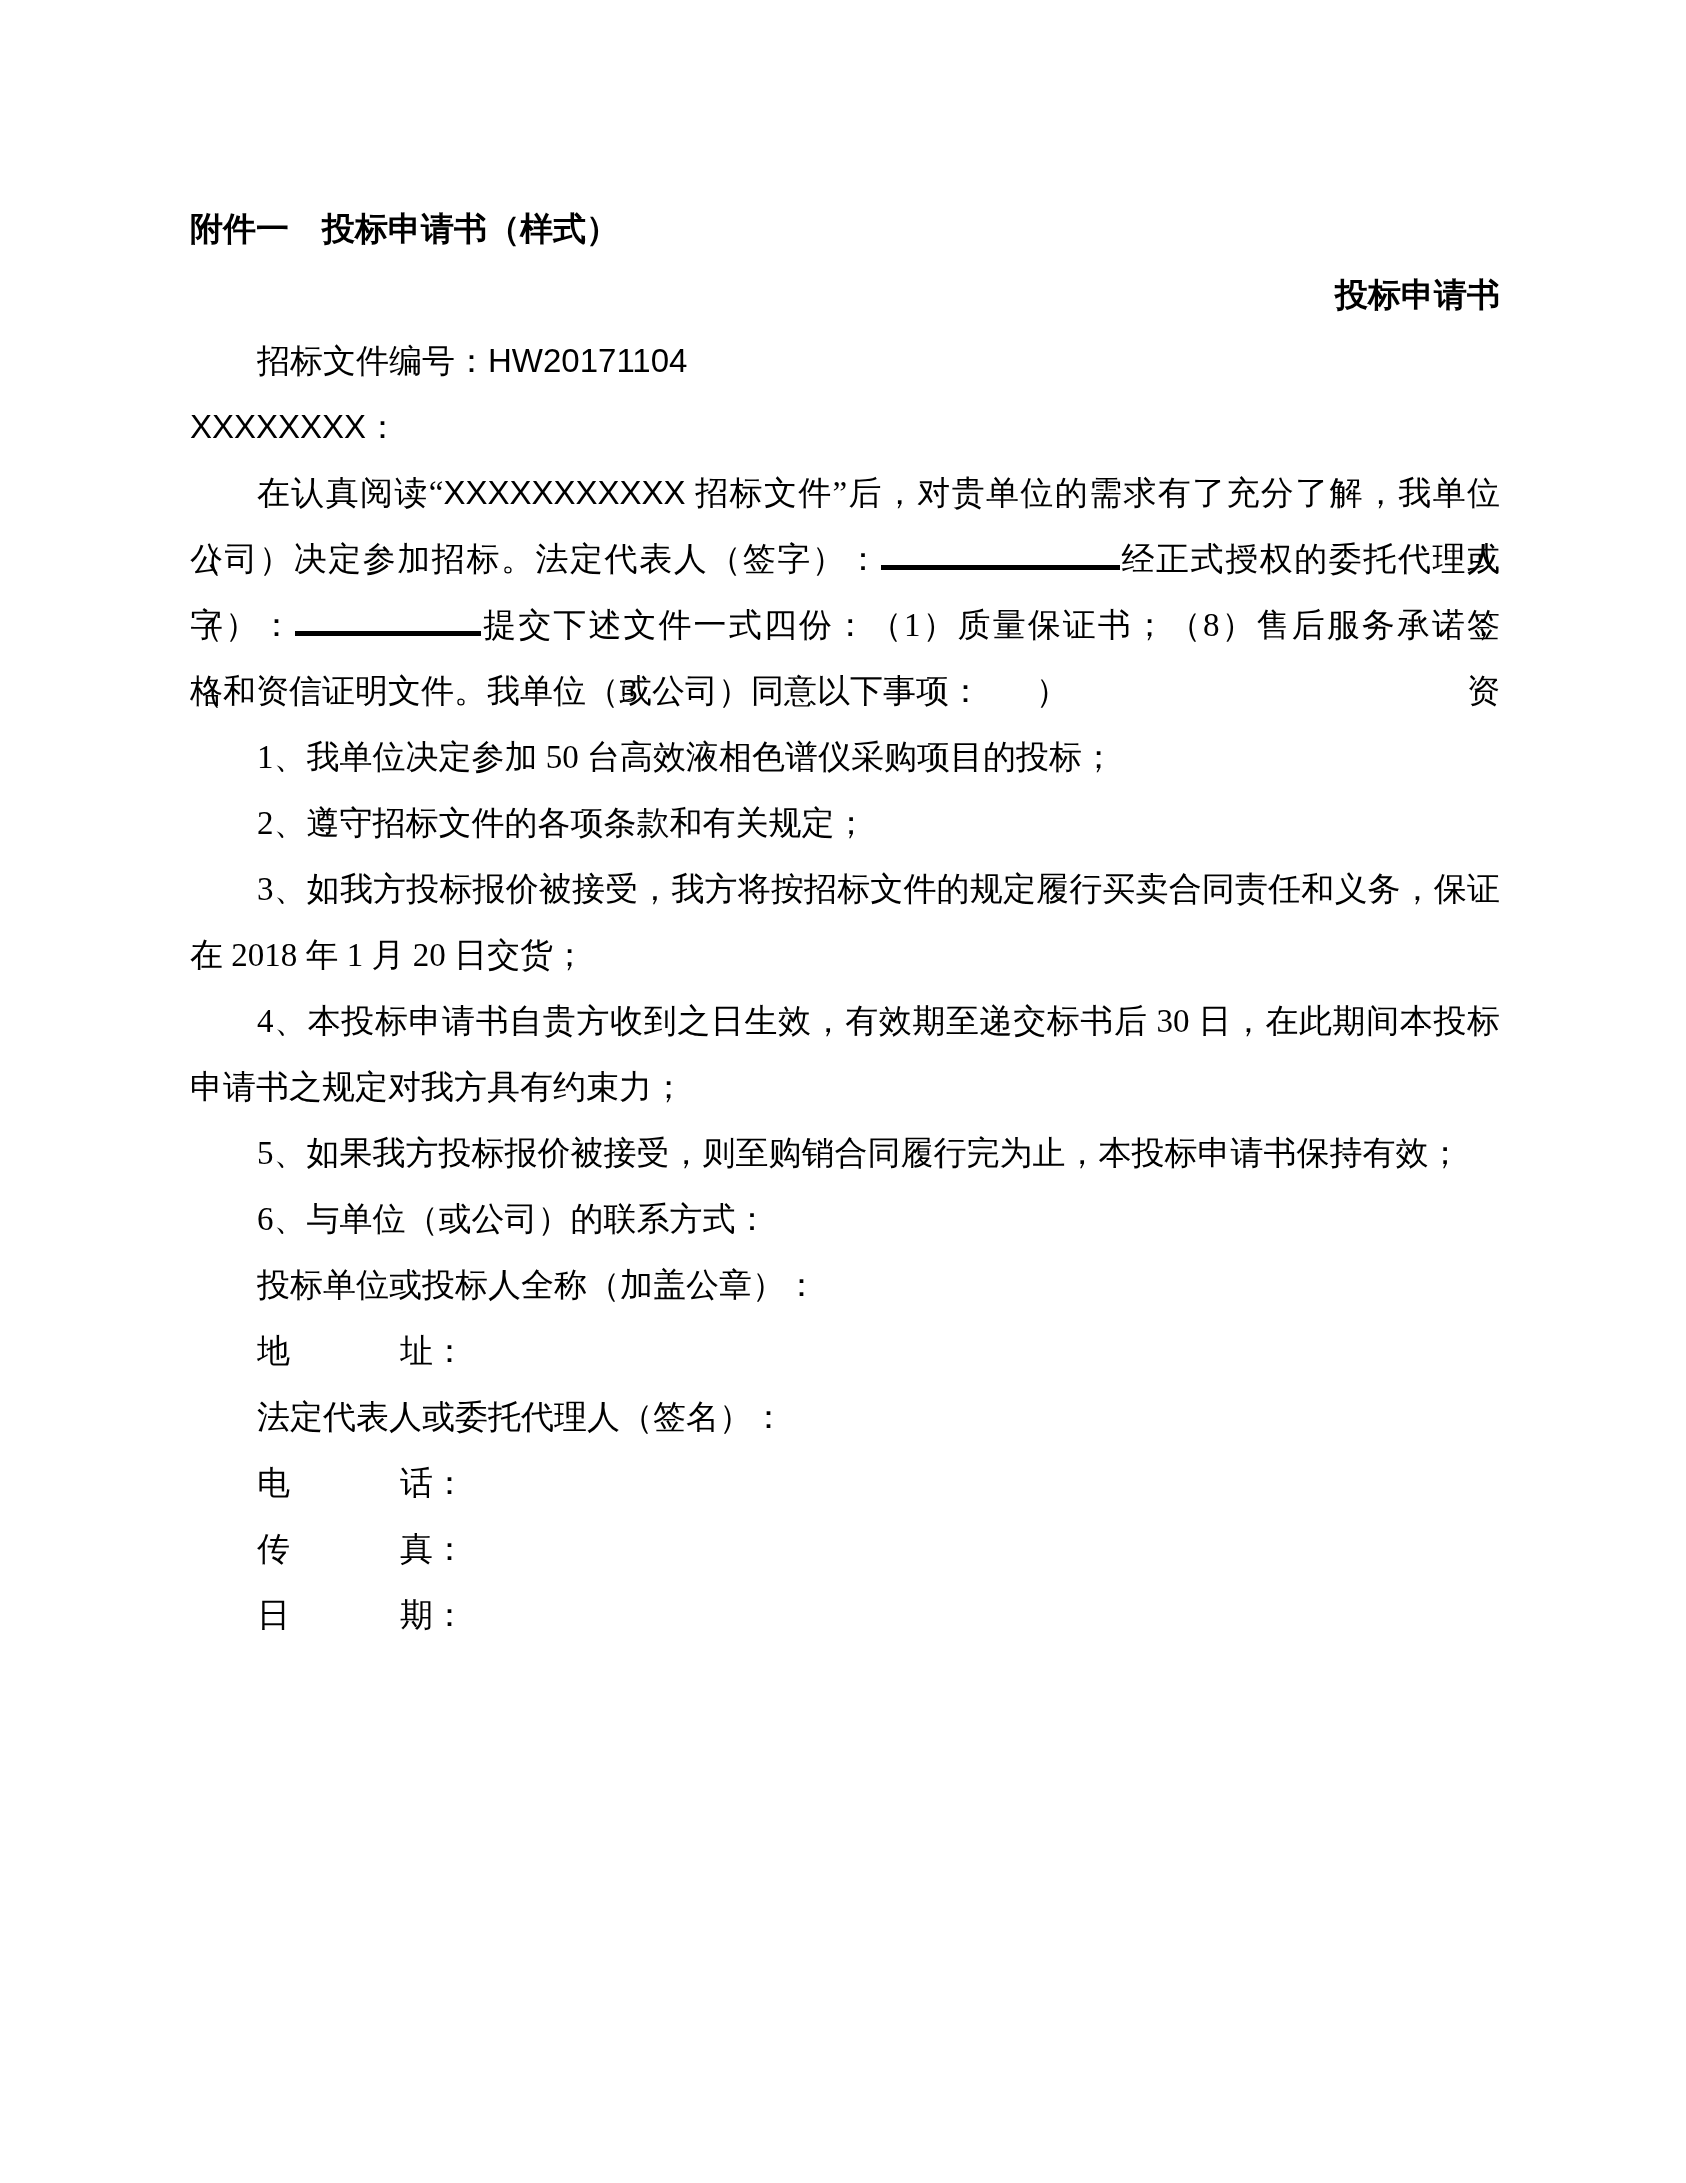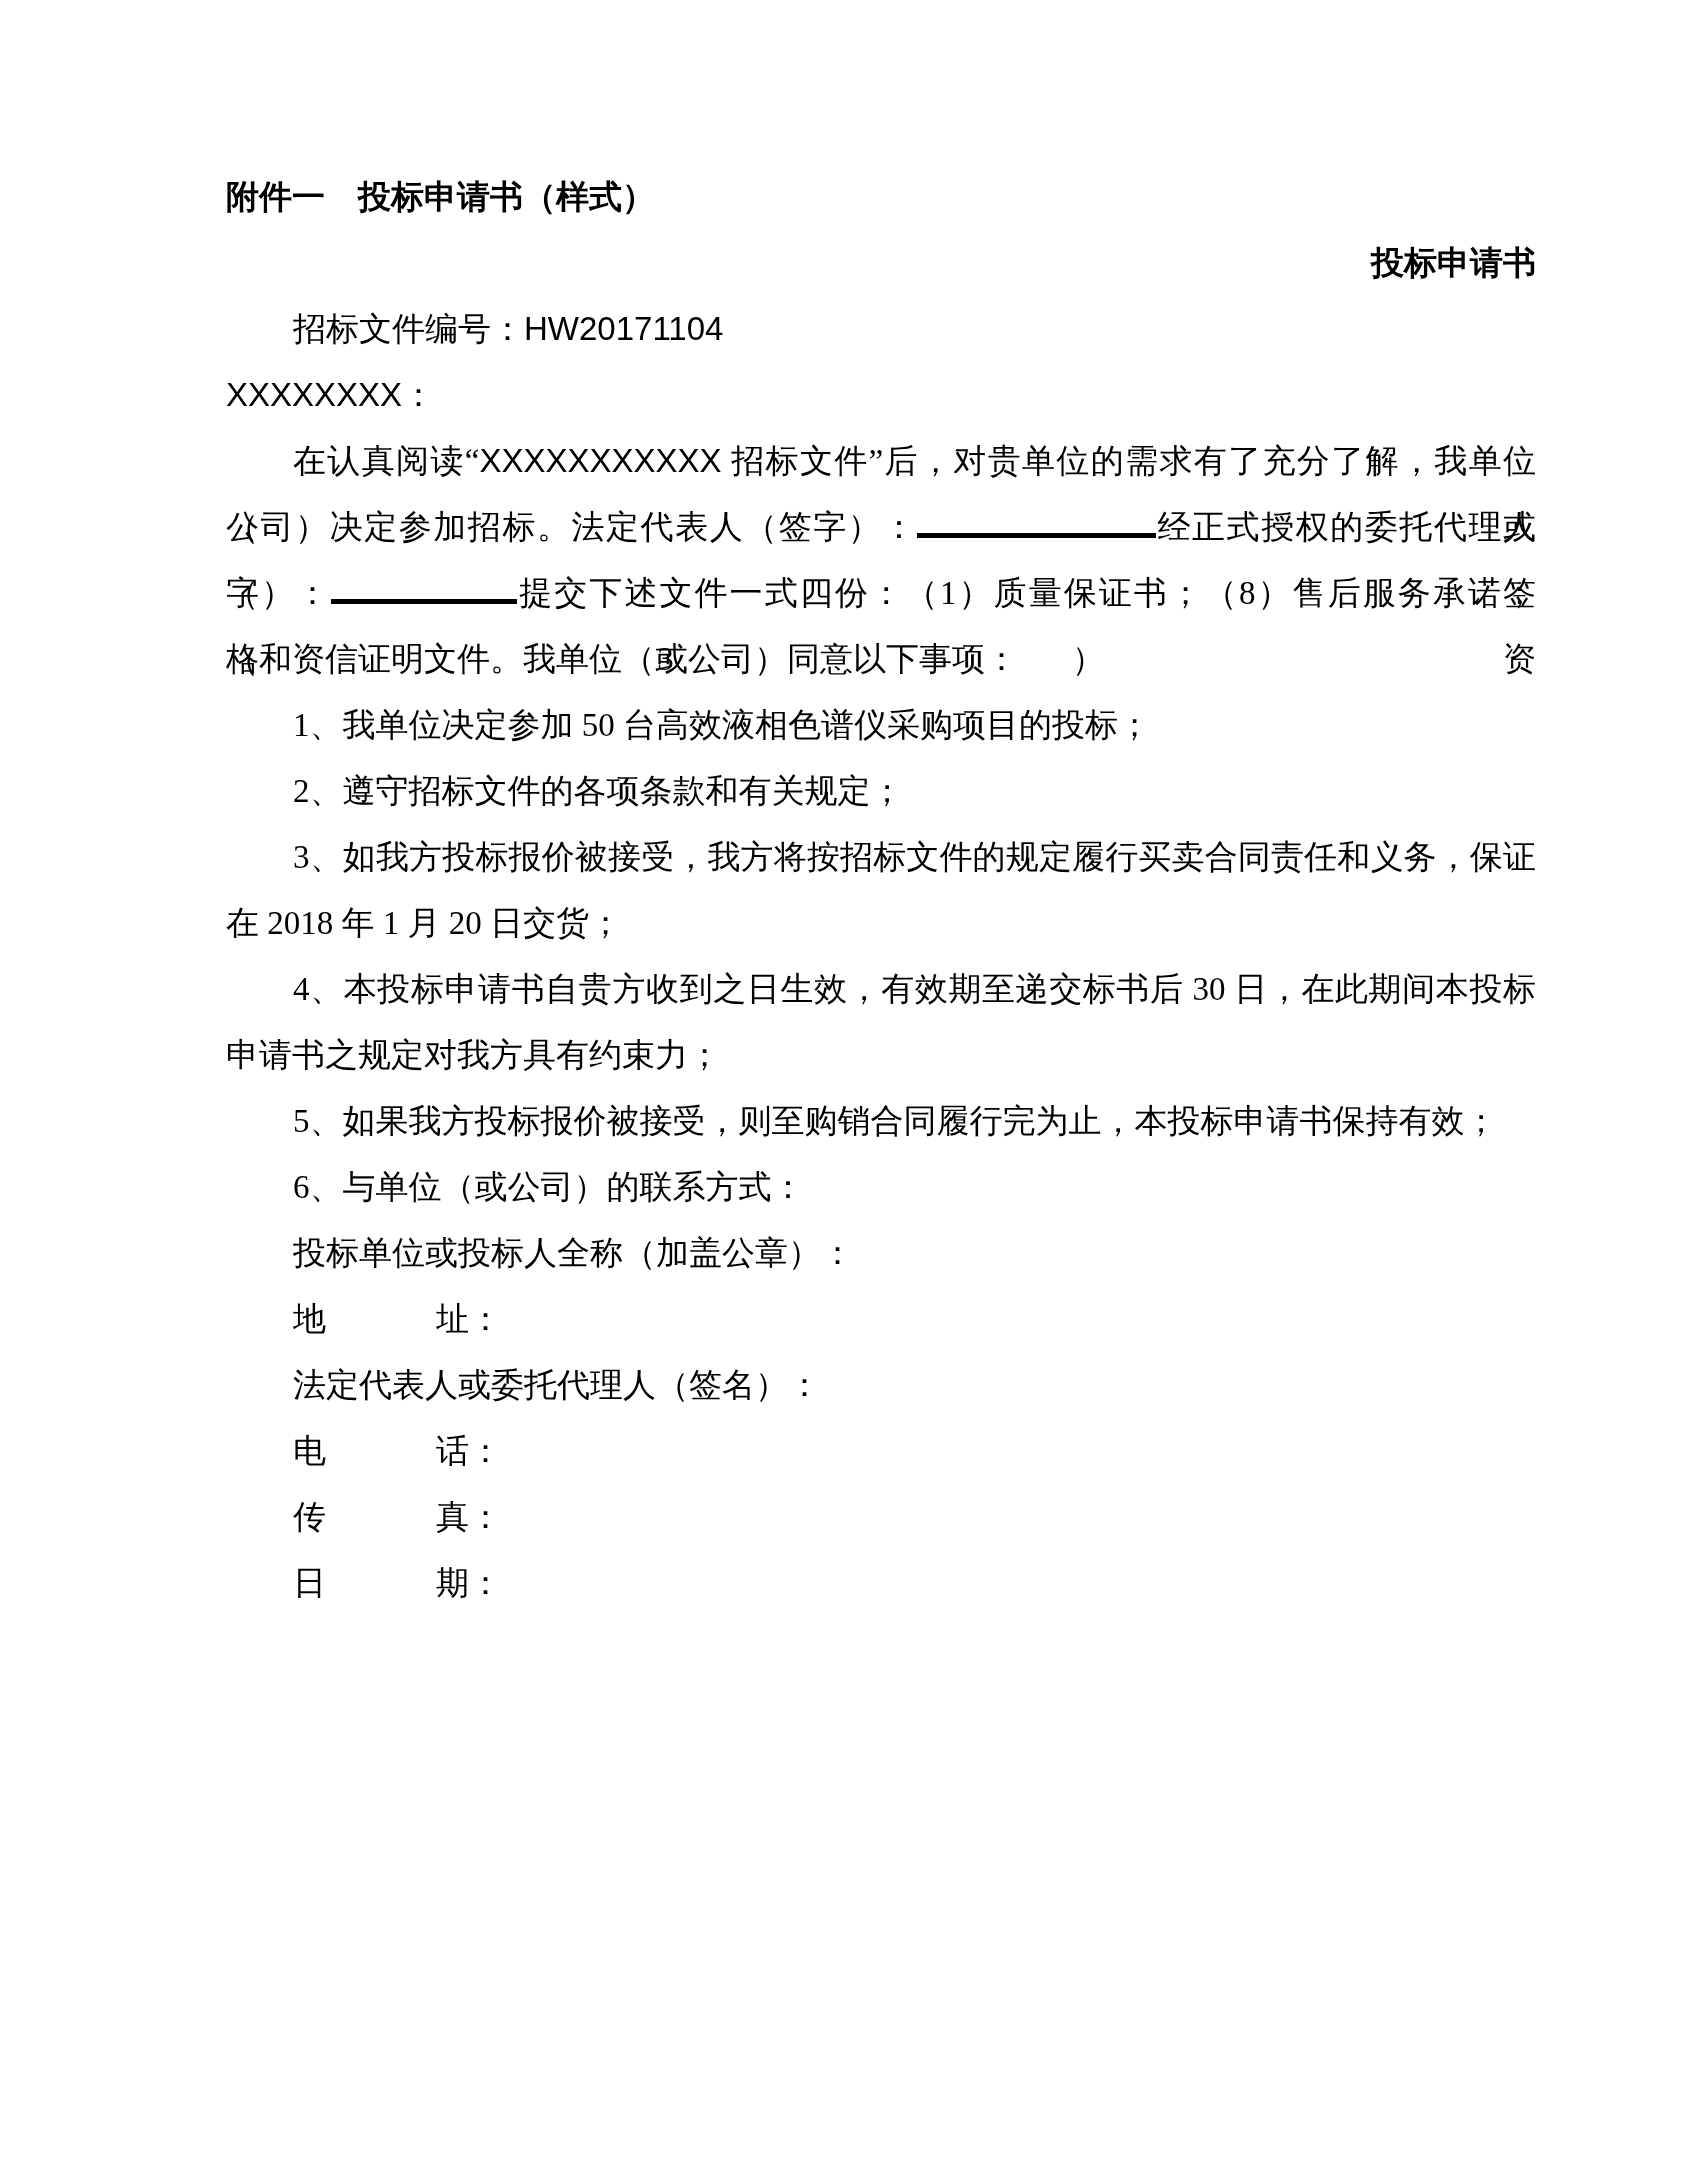--- a/index.html
+++ b/index.html
@@ -9,23 +9,22 @@
     height: 2184px;
     background: #ffffff;
     color: #000000;
     font-family: "Liberation Serif", serif;
     font-size: 33px;
     overflow: hidden;
   }
   .content {
     position: absolute;
     left: 190px;
-    top: 164px;
+    top: 196px;
     width: 1310px;
-    margin-left: 36px;
   }
   .line {
     height: 66px;
     line-height: 66px;
     white-space: normal;
   }
   .bold { font-weight: bold; }
   .center { text-align: right; }
   .indent { text-indent: 67px; }
   .fill { text-align: justify; text-align-last: justify; }

